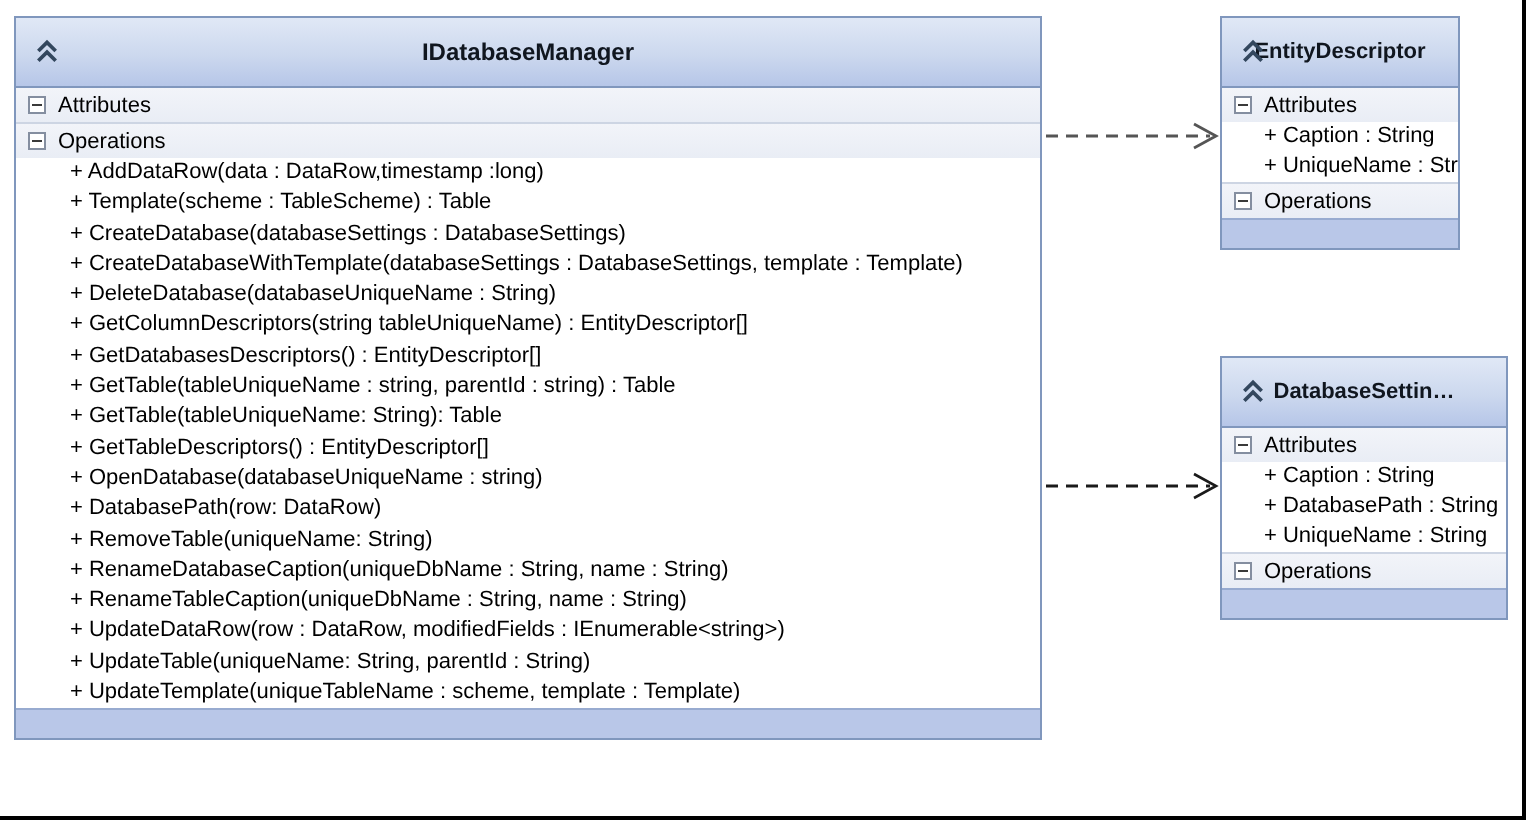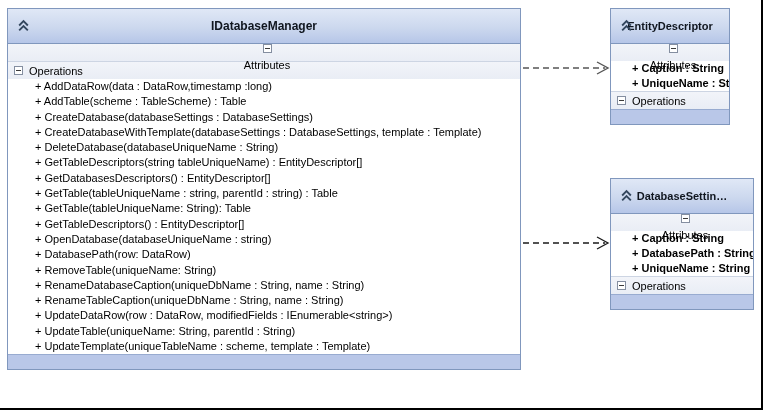--- a/index.html
+++ b/index.html
@@ -30,35 +30,35 @@
   .collapse-btn svg { display:block; }
 
   .box-body { background:#ffffff; }
   .section-header {
     display:flex; align-items:center; gap:6px;
     height:17px; padding-left:6px;
     background:linear-gradient(to bottom, #f2f4f9, #e9edf5);
     border-top:1px solid #cdd5e3;
     font-size:11px; color:#000; white-space:nowrap;
   }
-  .box-body .section-header:first-child { border-top:none;flex-direction:column; }
+  .box-body .section-header:first-child { border-top:none; }
   .expander {
     width:9px; height:9px; box-sizing:border-box;
     border:1px solid #848ea0; background:#ffffff; flex:0 0 auto;
   }
   .expander::after {
     content:""; display:block; width:5px; height:1px; background:#3a3a3a; margin:3px auto 0;
   }
   .member-row {
     font-size:11px; line-height:15.3px; height:15.3px;
     padding-left:27px; white-space:nowrap; overflow:hidden;
     color:#000; background:#ffffff;
   }
   .main .member-row.attr { height:17px; line-height:17px; }
-  .small .member-row { padding-left:21px; height:15px; line-height:15px;font-weight:bold; }
+  .small .member-row { padding-left:21px; height:15px; line-height:15px; }
   .footerbar { height:14px; background:#b9c7e8; border-top:1px solid #98abd0; }
 
   
   .main     { left:7px;   top:8px;   width:514px; }
   .entity   { left:610px; top:8px;   width:120px; }
   .settings { left:610px; top:178px; width:144px; }
 
   
   .connector-layer { position:absolute; left:0; top:0; pointer-events:none; }
 
@@ -85,25 +85,25 @@
       <div class="section-header">
         <span class="expander"></span>
         <span>Attributes</span>
       </div>
 
       <div class="section-header">
         <span class="expander"></span>
         <span>Operations</span>
       </div>
       <div class="member-row">+ AddDataRow(data : DataRow,timestamp :long)</div>
-      <div class="member-row">+ AddTable(scheme : TableScheme) : Table</div>
+      <div class="member-row">+ Template(scheme : TableScheme) : Table</div>
       <div class="member-row">+ CreateDatabase(databaseSettings : DatabaseSettings)</div>
       <div class="member-row">+ CreateDatabaseWithTemplate(databaseSettings : DatabaseSettings, template : Template)</div>
       <div class="member-row">+ DeleteDatabase(databaseUniqueName : String)</div>
-      <div class="member-row">+ GetTableDescriptors(string tableUniqueName) : EntityDescriptor[]</div>
+      <div class="member-row">+ GetColumnDescriptors(string tableUniqueName) : EntityDescriptor[]</div>
       <div class="member-row">+ GetDatabasesDescriptors() : EntityDescriptor[]</div>
       <div class="member-row">+ GetTable(tableUniqueName : string, parentId : string) : Table</div>
       <div class="member-row">+ GetTable(tableUniqueName: String): Table</div>
       <div class="member-row">+ GetTableDescriptors() : EntityDescriptor[]</div>
       <div class="member-row">+ OpenDatabase(databaseUniqueName : string)</div>
       <div class="member-row">+ DatabasePath(row: DataRow)</div>
       <div class="member-row">+ RemoveTable(uniqueName: String)</div>
       <div class="member-row">+ RenameDatabaseCaption(uniqueDbName : String, name : String)</div>
       <div class="member-row">+ RenameTableCaption(uniqueDbName : String, name : String)</div>
       <div class="member-row">+ UpdateDataRow(row : DataRow, modifiedFields : IEnumerable&lt;string&gt;)</div>

